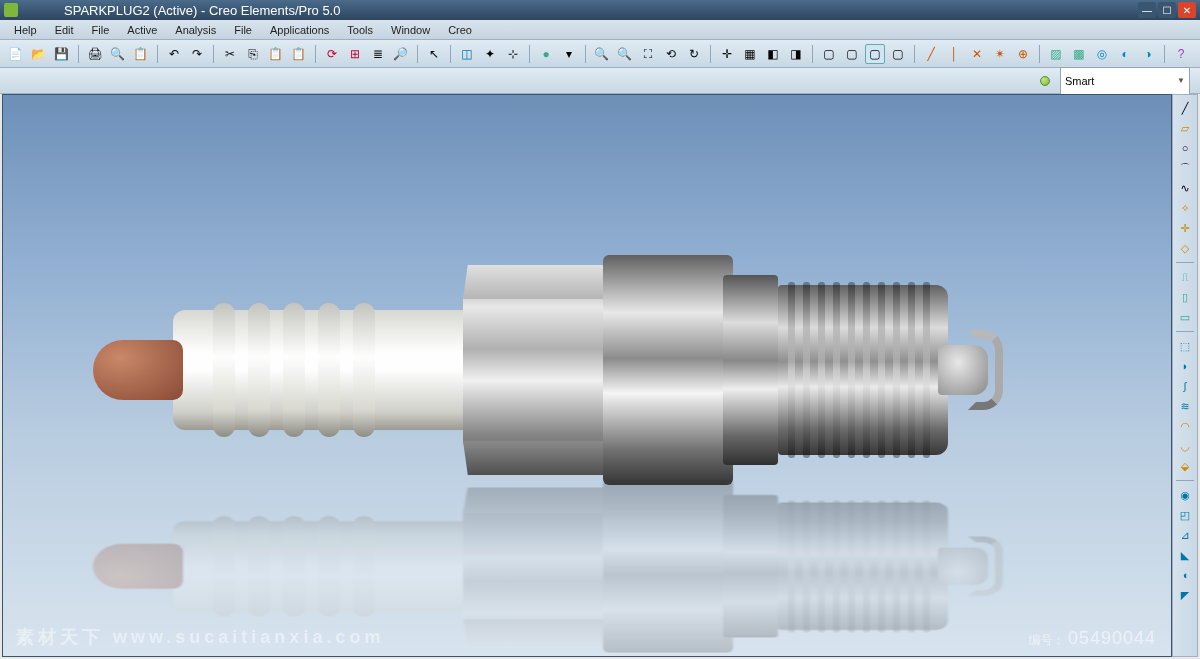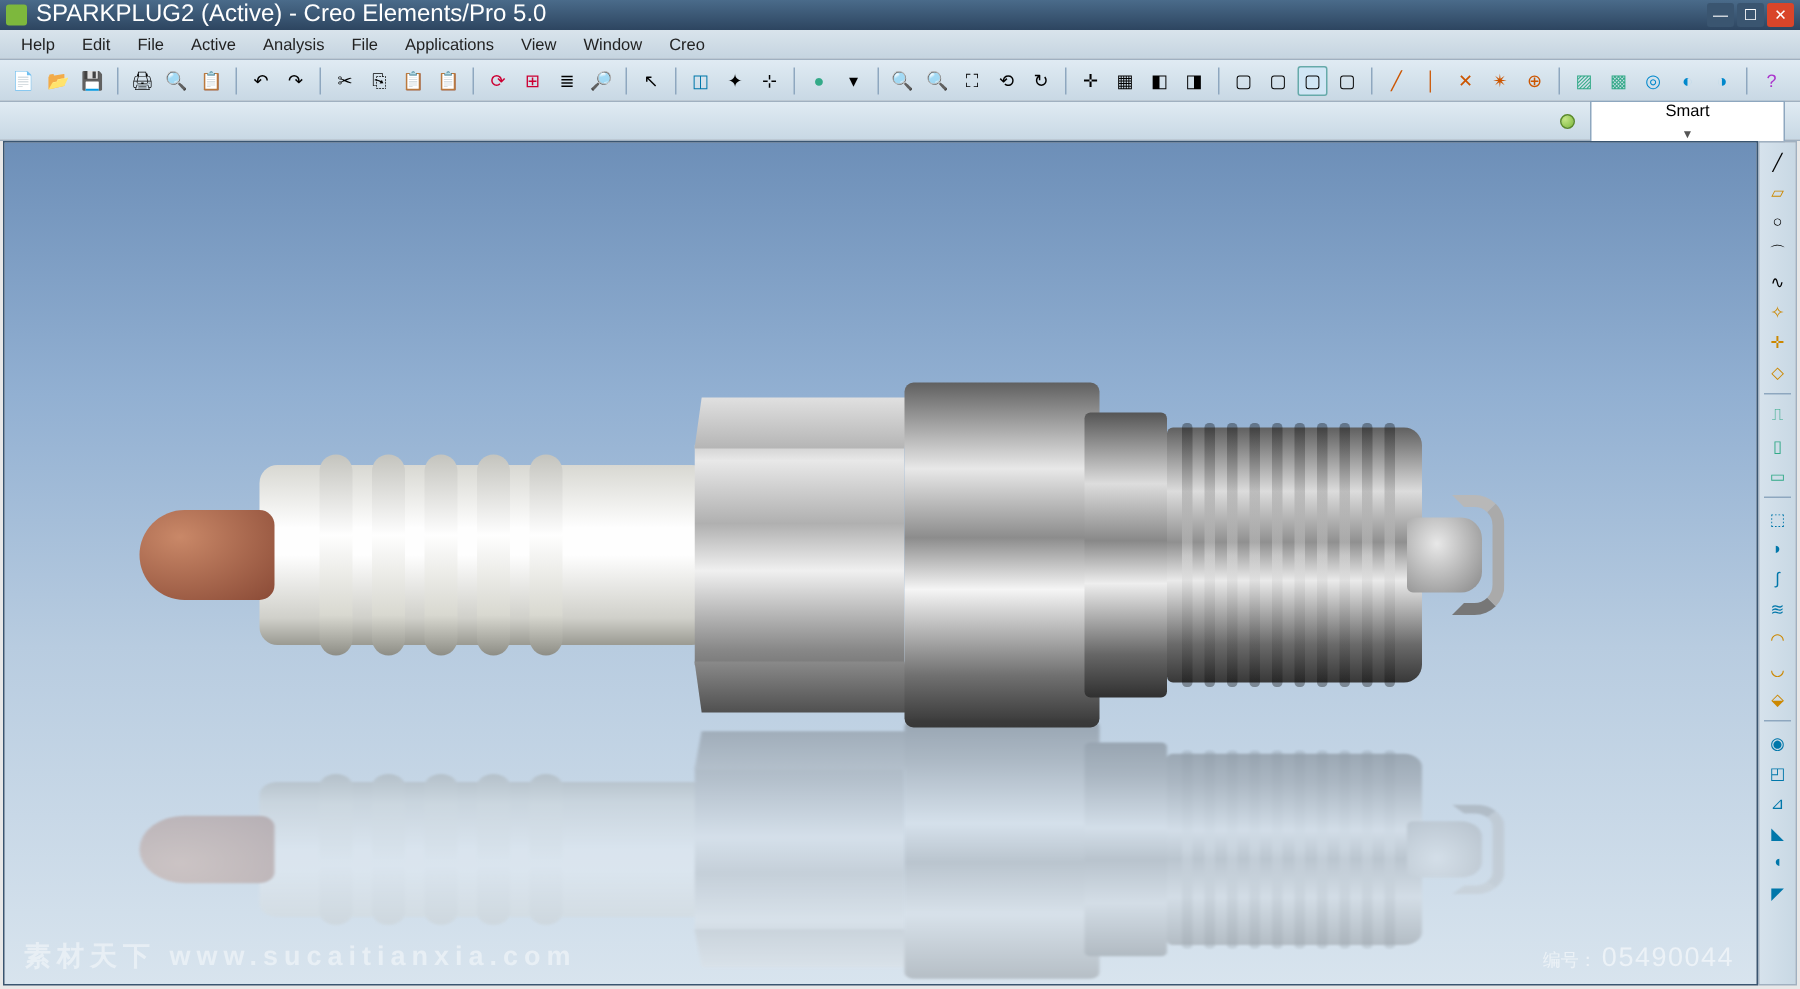--- a/index.html
+++ b/index.html
@@ -20,21 +20,21 @@
       align-items: center;
       padding: 0 4px;
       justify-content: space-between;
     }
     .titlebar-left { display: flex; align-items: center; gap: 6px; }
     .titlebar-icon {
       width: 14px; height: 14px;
       background: #7db83d;
       border-radius: 2px;
     }
-    .titlebar-text { font-size: 16px; }
+    .titlebar-text { font-size: 13px; margin-left: 40px; }
     .window-controls { display: flex; gap: 2px; }
     .win-btn {
       width: 18px; height: 16px;
       display: flex; align-items: center; justify-content: center;
       font-size: 10px;
       cursor: pointer;
       border-radius: 2px;
     }
     .win-min, .win-max { background: #3a5570; color: #fff; }
     .win-close { background: #d9452a; color: #fff; }
@@ -92,21 +92,20 @@
     .smart-dropdown {
       width: 130px;
       height: 28px;
       border: 1px solid #8ea7bf;
       background: #fff;
       padding: 0 4px;
       font-size: 11px;
       display: flex;
       align-items: center;
       justify-content: space-between;
-      flex-direction: column;
     }
     .dropdown-arrow {
       font-size: 8px;
       color: #555;
     }
     .viewport {
       position: absolute;
       top: 94px;
       left: 2px;
       right: 28px;
@@ -285,21 +284,21 @@
 </div>
 
 <div class="menubar">
   <div class="menu-item">Help</div>
   <div class="menu-item">Edit</div>
   <div class="menu-item">File</div>
   <div class="menu-item">Active</div>
   <div class="menu-item">Analysis</div>
   <div class="menu-item">File</div>
   <div class="menu-item">Applications</div>
-  <div class="menu-item">View</div>
+  <div class="menu-item">Tools</div>
   <div class="menu-item">Window</div>
   <div class="menu-item">Creo</div>
 </div>
 
 <div class="toolbar">
   <div class="tool-btn">📄</div>
   <div class="tool-btn">📂</div>
   <div class="tool-btn">💾</div>
   <div class="tool-sep"></div>
   <div class="tool-btn">🖨</div>

